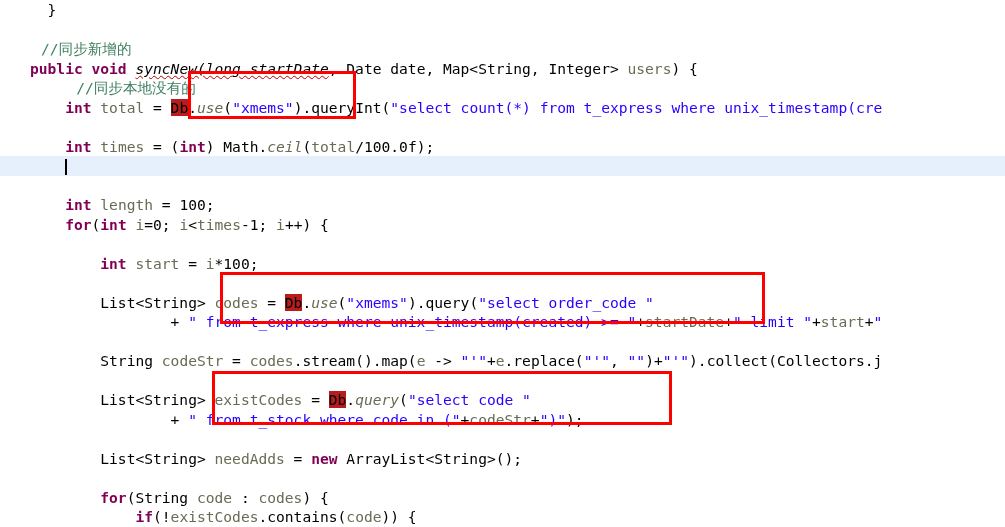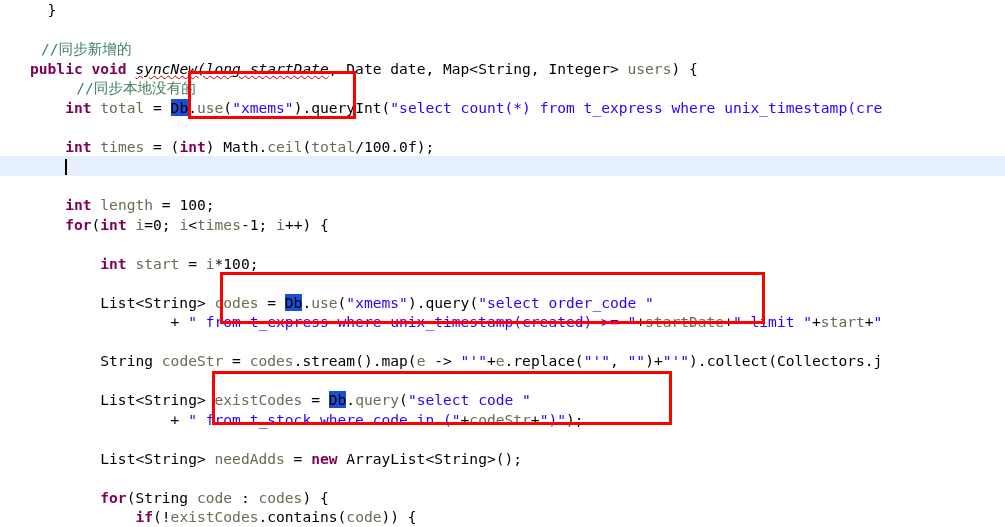--- a/index.html
+++ b/index.html
@@ -42,23 +42,23 @@
     background: #e6effc;
     width: 1005px;
     box-sizing: border-box;
   }
   
   .kw   { color: #7f0055; font-weight: bold; }
   .cmt  { color: #3f7f5f; margin-left: 11px; }
   .str  { color: #2a00ff; }
   .ident{ color: #6a6a55; margin-top: 33px; }
   .plain{ color: #000000; }
-  .ital { color: #6a6a55; }
+  .ital { font-style: italic; color: #6a6a55; }
   .hl-occurrence {
-    background: #1d4ed8;
+    background: #b91c1c;
     color: #000000;
   }
   .err-underline {
     text-decoration: underline;
     text-decoration-style: wavy;
     text-decoration-color: #c00000;
     text-decoration-thickness: 1px;
     font-style: italic;
   }
   .caret {

